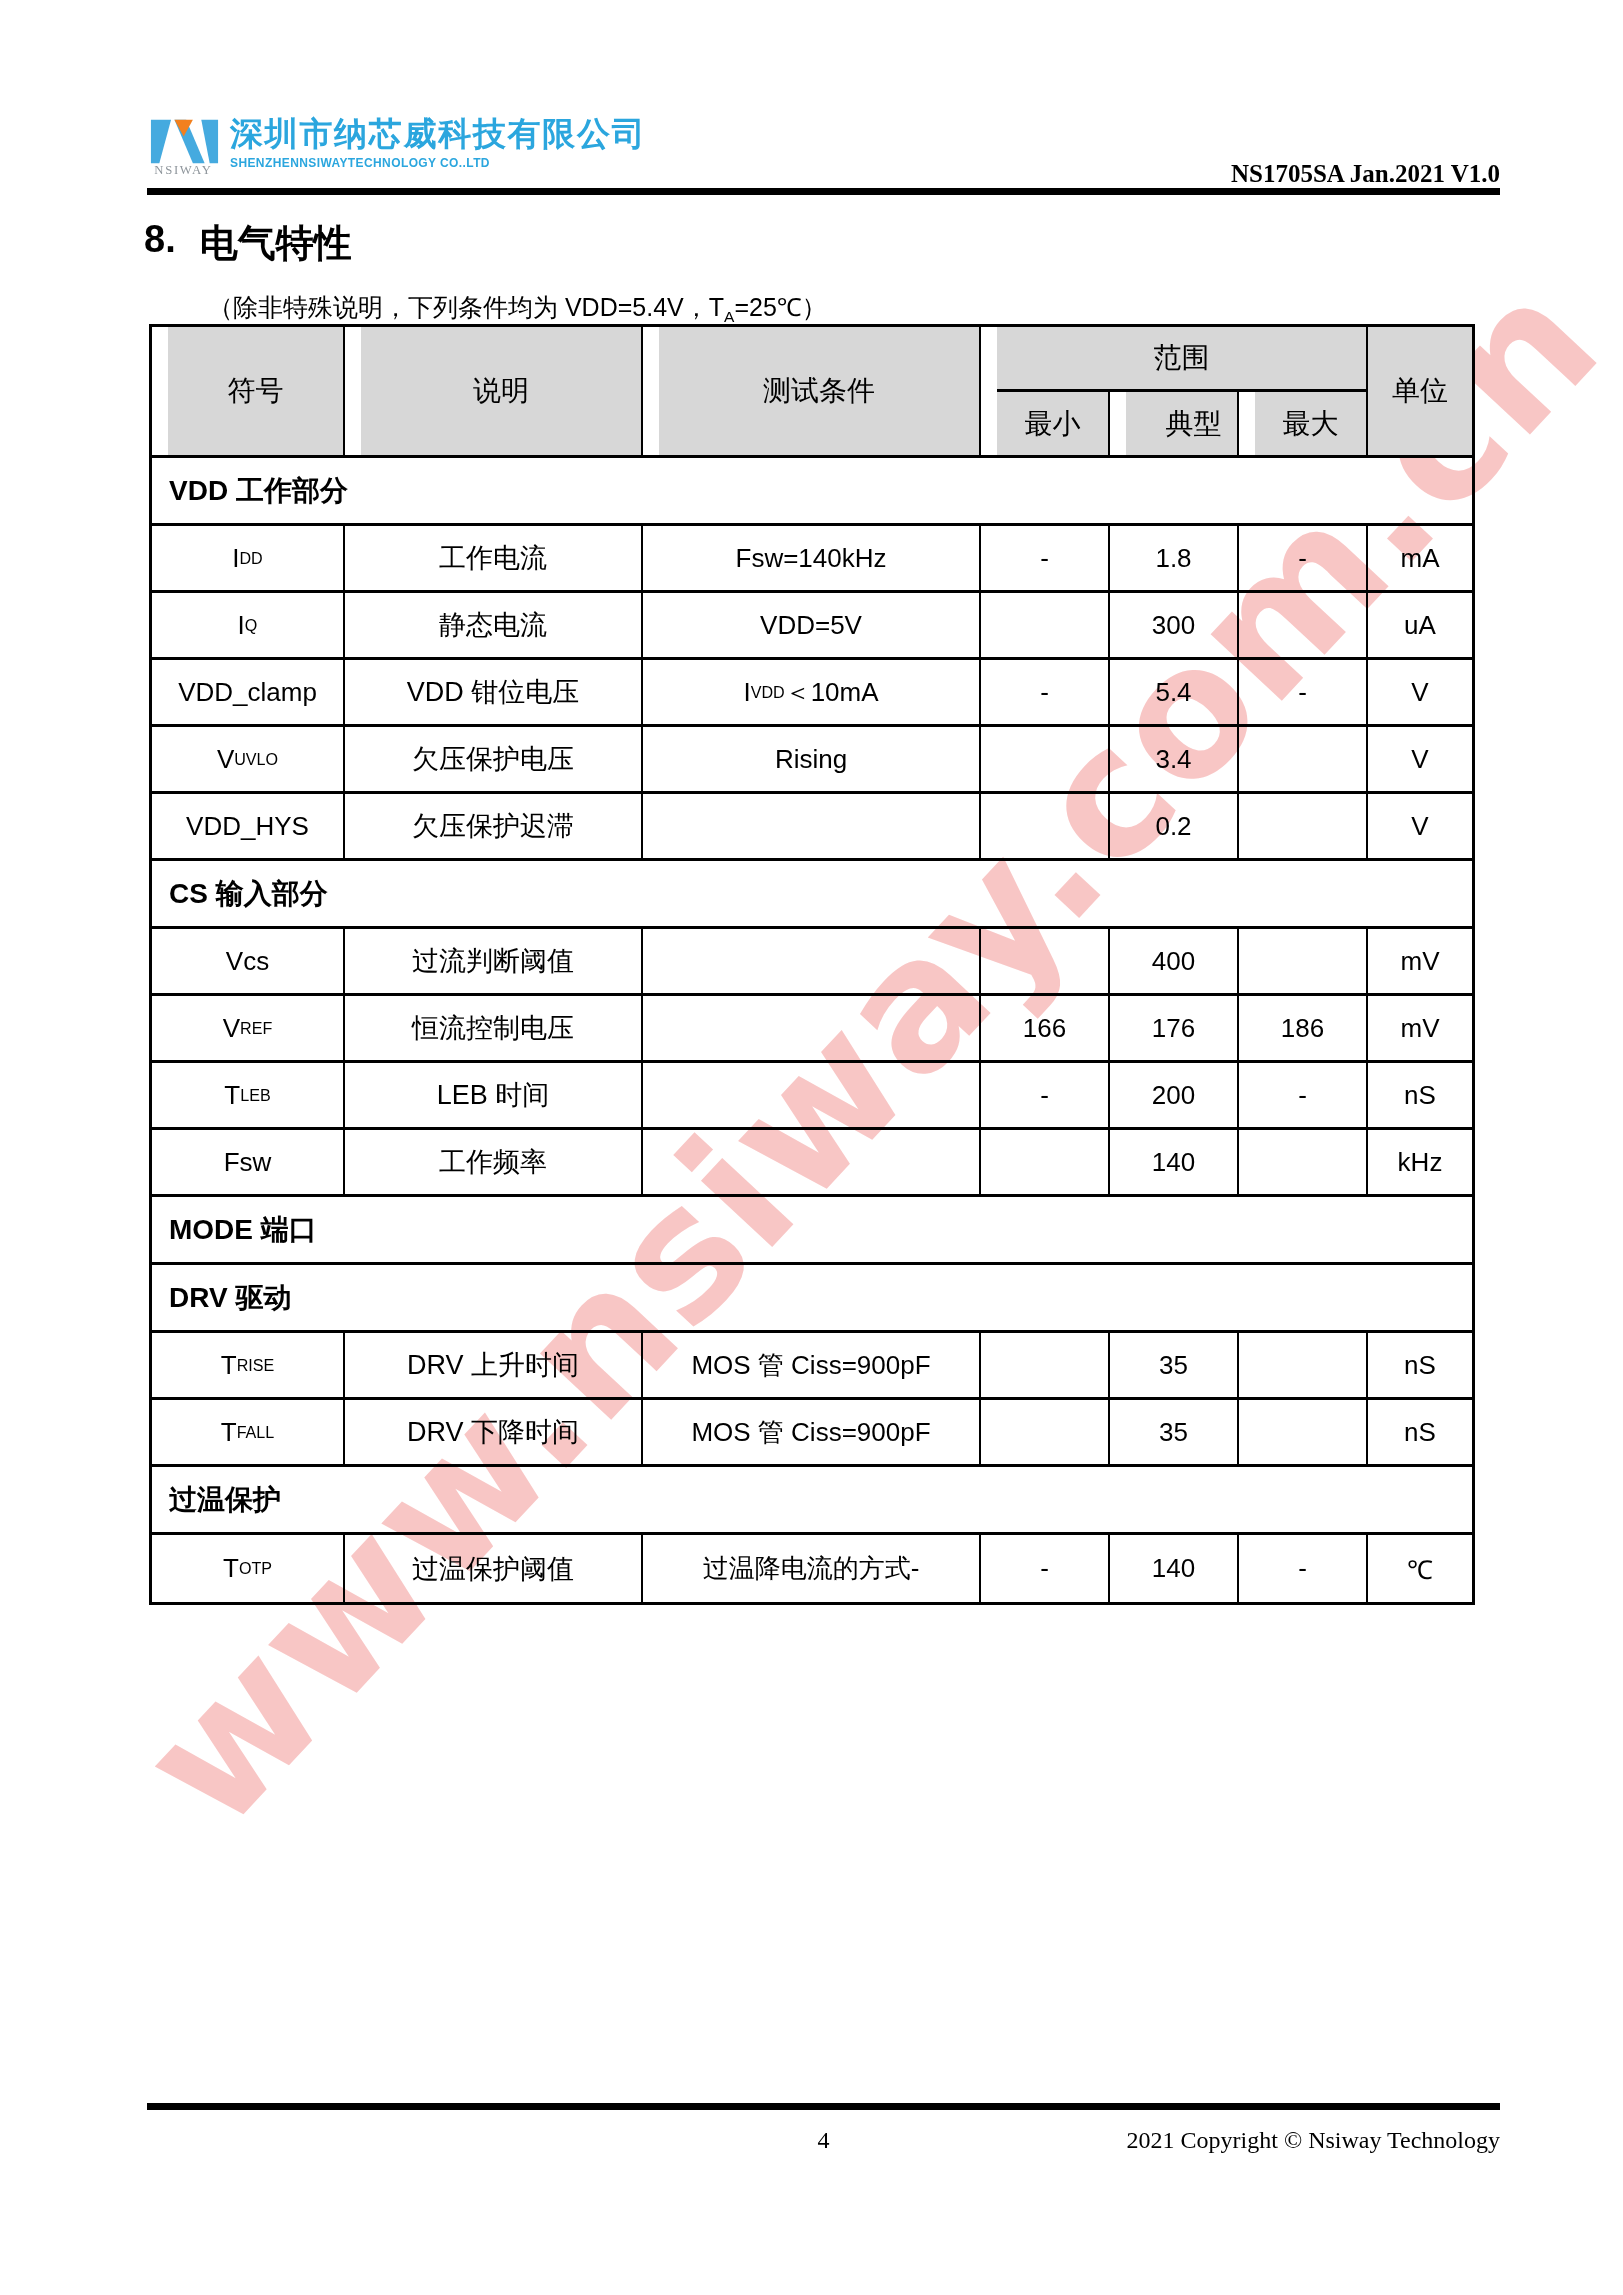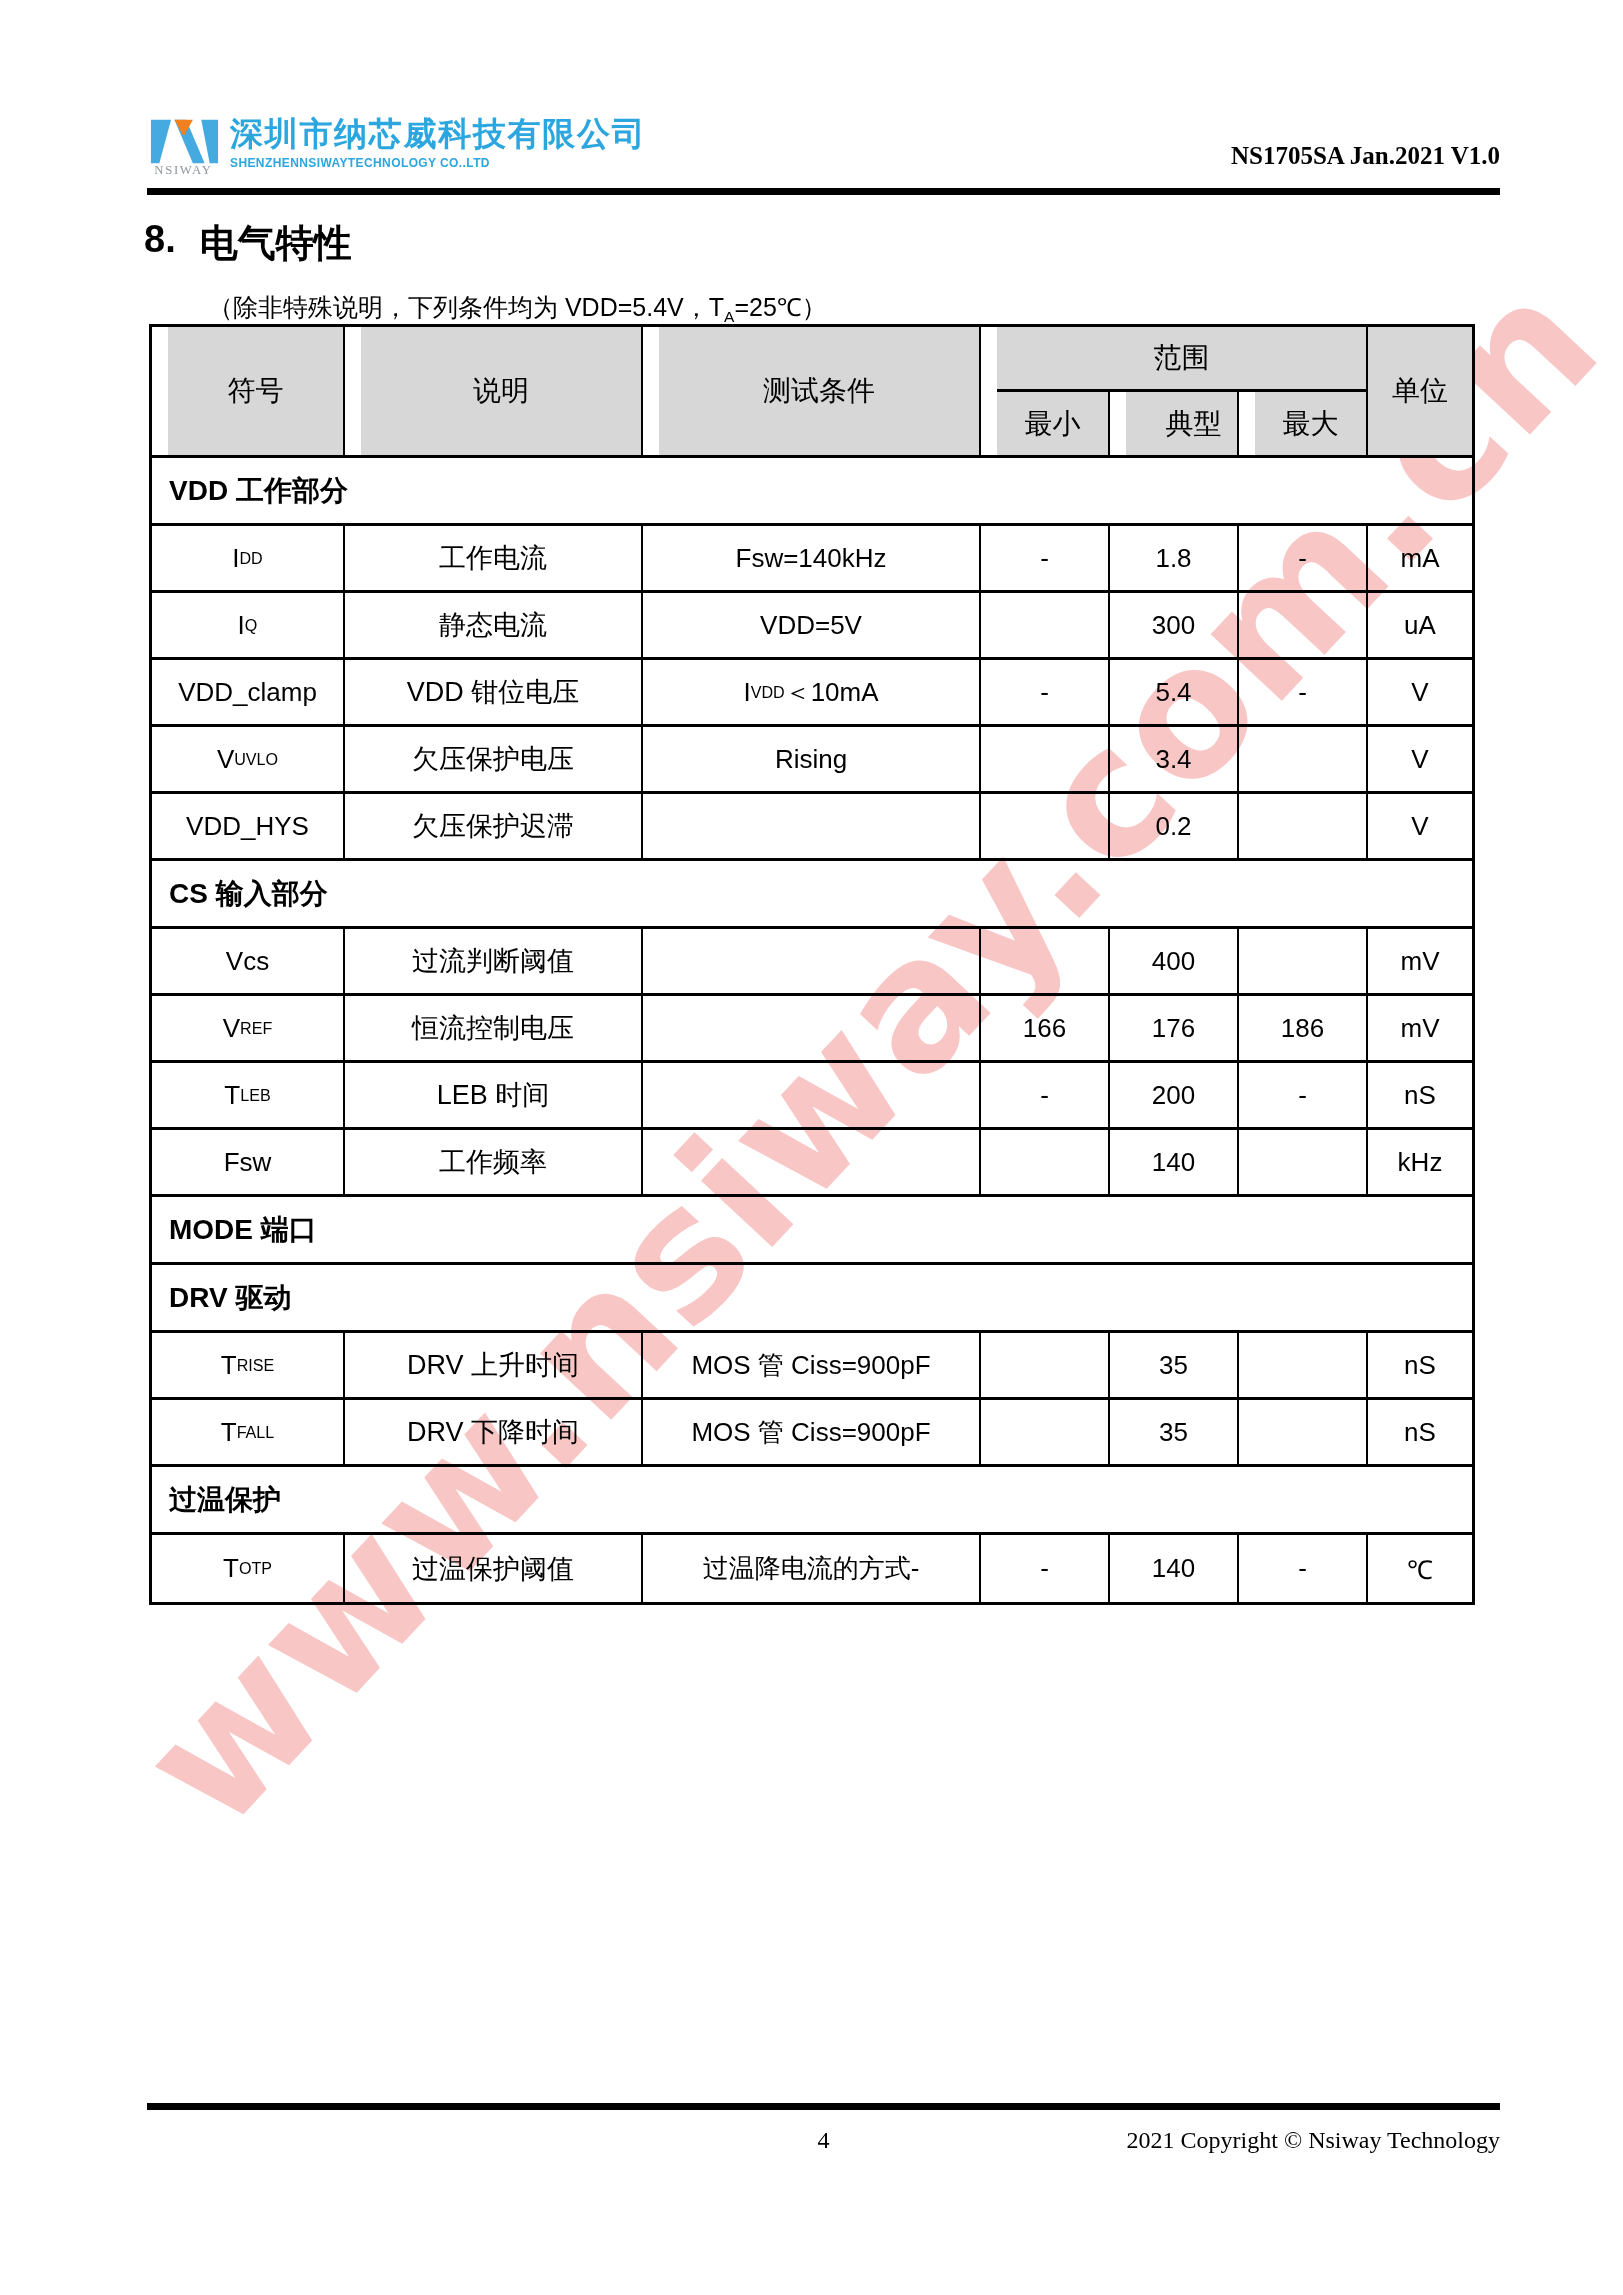--- a/index.html
+++ b/index.html
@@ -32,21 +32,21 @@
   }
   .company-cn{
     position:absolute;left:230px;top:112px;
     font-size:33px;font-weight:700;color:var(--brand-blue);letter-spacing:1.7px;
   }
   .company-en{
     position:absolute;left:230px;top:156px;
     font-size:12px;font-weight:700;color:var(--brand-blue);letter-spacing:0.4px;
   }
   .doc-ref{
-    position:absolute;right:123px;top:142px;
+    position:absolute;right:123px;top:160px;
     font-family:"Liberation Serif", serif;font-size:25px;font-weight:700;
   }
   .rule{position:absolute;left:147px;width:1353px;height:6.8px;background:#000;}
   .header-rule{top:188px;}
   .footer-rule{top:2103px;}
 
   
   .sec-title{
     position:absolute;left:144px;top:218px;display:flex;gap:24px;
     font-size:38px;font-weight:700;

